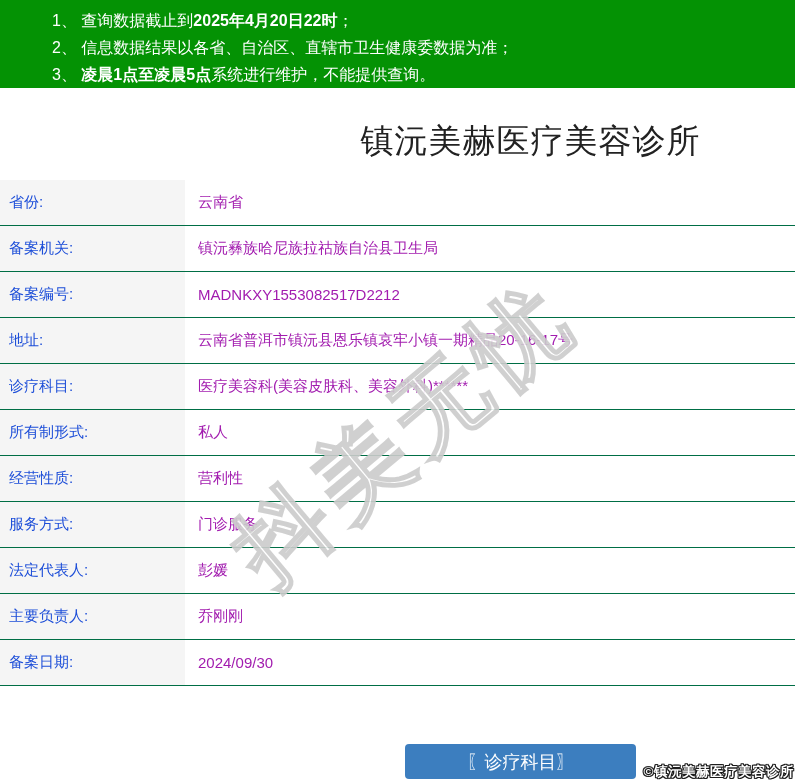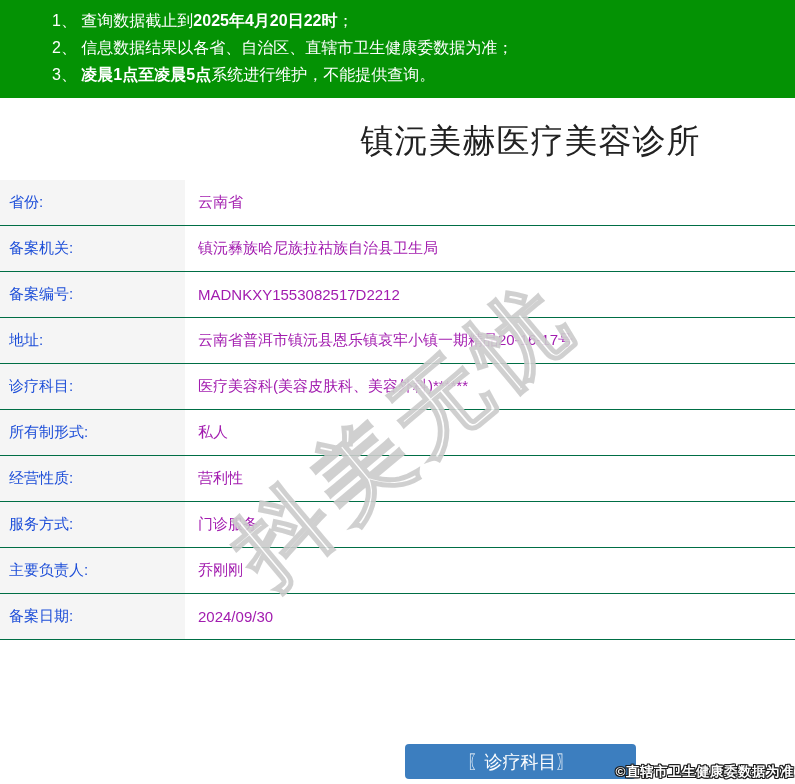--- a/index.html
+++ b/index.html
@@ -6,21 +6,21 @@
   html,body { width:795px; height:784px; }
   body {
     position:relative;
     overflow:hidden;
     background:#ffffff;
     font-family:"Liberation Sans","DejaVu Sans",sans-serif;
   }
   
   .banner {
     position:absolute; top:0; left:0;
-    width:795px; height:98px;
+    width:795px; height:88px;
     background:#049204;
     color:#ffffff;
     padding:7px 10px 0 52px;
   }
   .banner-line {
     font-size:16px;
     line-height:27px;
     white-space:nowrap;
   }
   .banner-line b { font-weight:bold; }
@@ -155,26 +155,30 @@
   </div>
   <div class="info-row">
     <div class="cell-label">经营性质:</div>
     <div class="cell-value">营利性</div>
   </div>
   <div class="info-row">
     <div class="cell-label">服务方式:</div>
     <div class="cell-value">门诊服务</div>
   </div>
   <div class="info-row">
+    <div class="cell-label">法定代表人:</div>
+    <div class="cell-value">彭媛</div>
+  </div>
+  <div class="info-row">
     <div class="cell-label">主要负责人:</div>
     <div class="cell-value">乔刚刚</div>
   </div>
   <div class="info-row">
     <div class="cell-label">备案日期:</div>
     <div class="cell-value">2024/09/30</div>
   </div>
 </div>
 
 <div class="watermark">抖美无忧</div>
 
 <button class="close-btn">〖诊疗科目〗</button>
 
-<div class="upload-note">©直辖市卫生健康委数据为准</div>
+<div class="upload-note">©镇沅美赫医疗美容诊所</div>
 
 </body></html>

